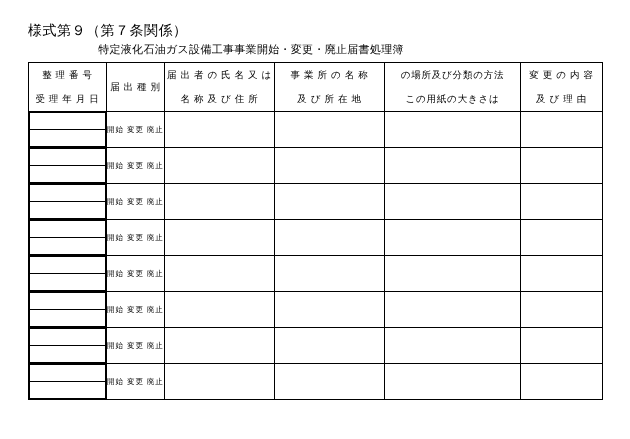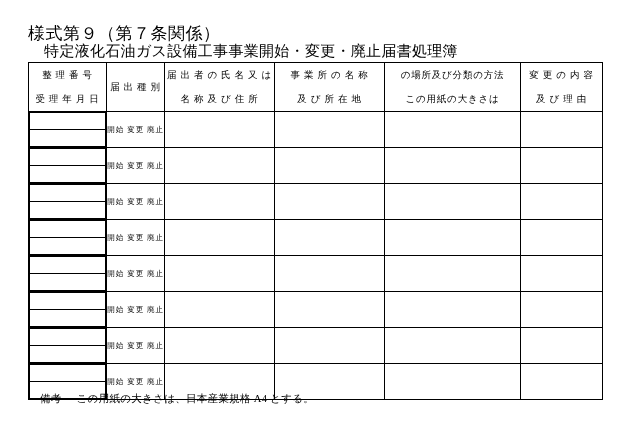--- a/index.html
+++ b/index.html
@@ -19,31 +19,31 @@
     position: relative;
     width: 630px;
     height: 439px;
     box-sizing: border-box;
     padding: 0;
   }
   .form-number {
     position: absolute;
     left: 28px;
     top: 22px;
-    font-size: 17px;
+    font-size: 14px;
     letter-spacing: 0.5px;
     white-space: nowrap;
   }
   .doc-title {
     position: absolute;
     left: 0;
     top: 42px;
     width: 502px;
     text-align: center;
-    font-size: 15px;
+    font-size: 11px;
     letter-spacing: 0.3px;
     white-space: nowrap;
   }
   table.ledger {
     position: absolute;
     left: 28px;
     top: 62px;
     width: 574px;
     border-collapse: collapse;
     table-layout: fixed;
@@ -72,21 +72,21 @@
   col.c3 { width: 110px; }
   col.c4 { width: 110px; }
   col.c5 { width: 136px; }
   col.c6 { width: 82px; }
 
   .row-cell {
     height: 33px;
   }
   .kind-cell {
     font-size: 7.5px;
-    text-align: right;
+    text-align: left;
     letter-spacing: 1px;
     white-space: nowrap;
     color: #000;
     padding-top: 10px;
     vertical-align: top;
   }
   .sub-table {
     width: 100%;
     border-collapse: collapse;
     table-layout: fixed;
@@ -311,18 +311,14 @@
         <td class="row-cell kind-cell">開始  変更  廃止</td>
         <td class="row-cell"></td>
         <td class="row-cell"></td>
         <td class="row-cell"></td>
         <td class="row-cell"></td>
       </tr>
 
     </tbody>
   </table>
 
-  <div class="footnote">
-    <span class="lead">備考</span>
-    <span>この用紙の大きさは、日本産業規格 A4 とする。</span>
-  </div>
 
 </div>
 
 </body></html>

